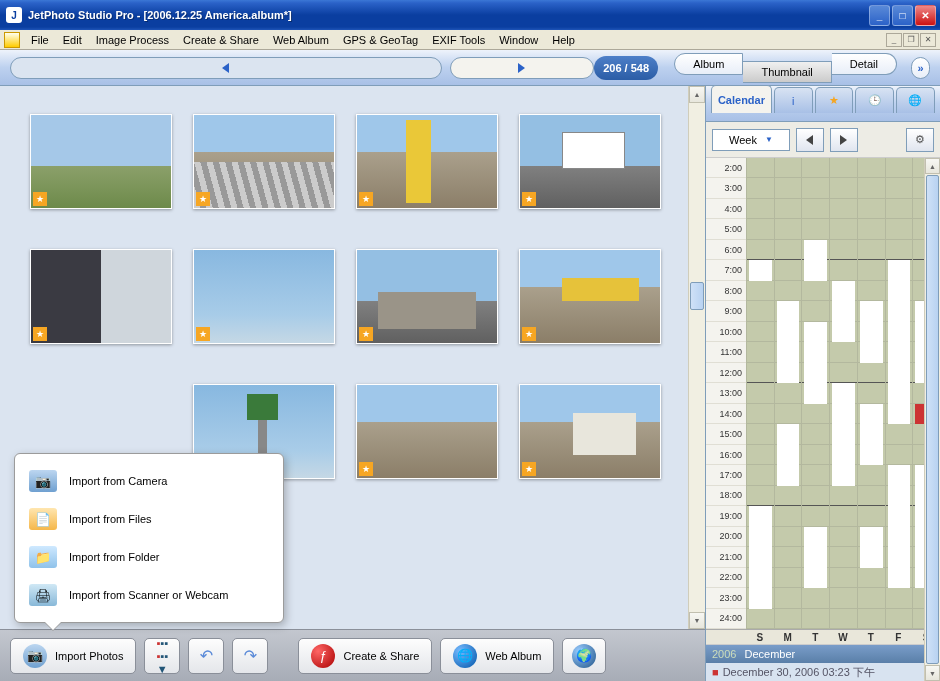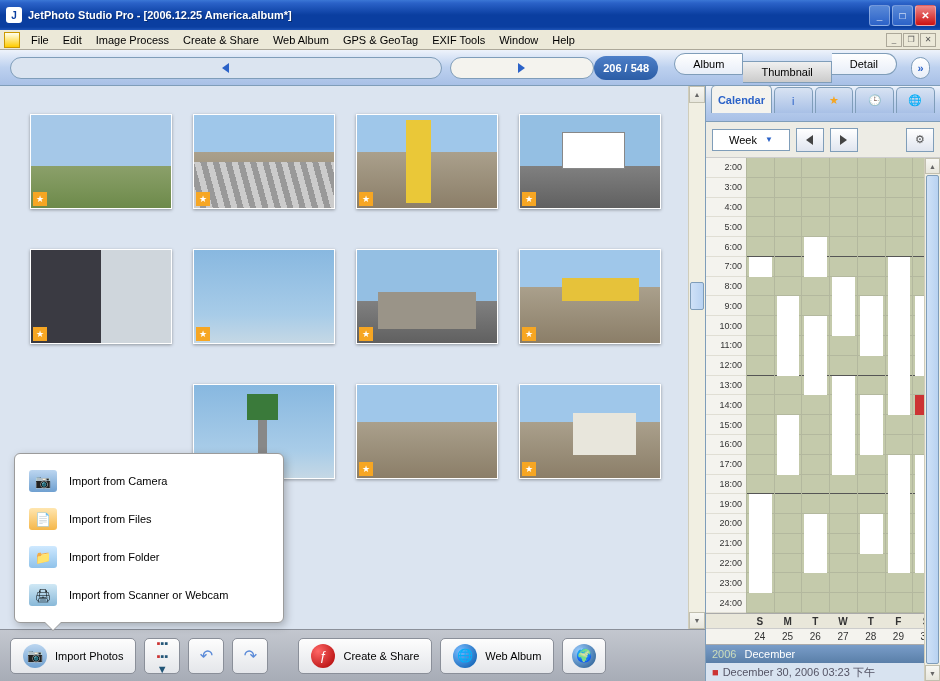--- a/index.html
+++ b/index.html
@@ -502,30 +502,20 @@
       <div class="weekhead" id="weekhead">
           <div></div>
           <div>S</div>
           <div>M</div>
           <div>T</div>
           <div>W</div>
           <div>T</div>
           <div>F</div>
           <div>S</div>
         </div>
-      <div class="daterow" id="daterow">
-          <div></div>
-          <div>24</div>
-          <div>25</div>
-          <div>26</div>
-          <div>27</div>
-          <div>28</div>
-          <div>29</div>
-          <div>30</div>
-        </div>
       <div class="yearrow">
         <span style="color:#cdb">2006</span>
         <span>December</span>
       </div>
       <div class="statusline">
         <span style="color:#c33;margin-right:4px">■</span>
         <span>December 30, 2006 03:23 下午</span>
       </div>
     </div>
   </div>

